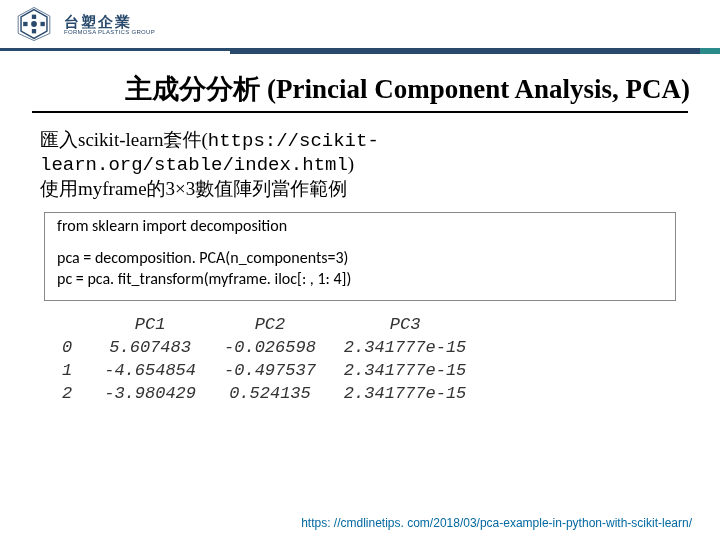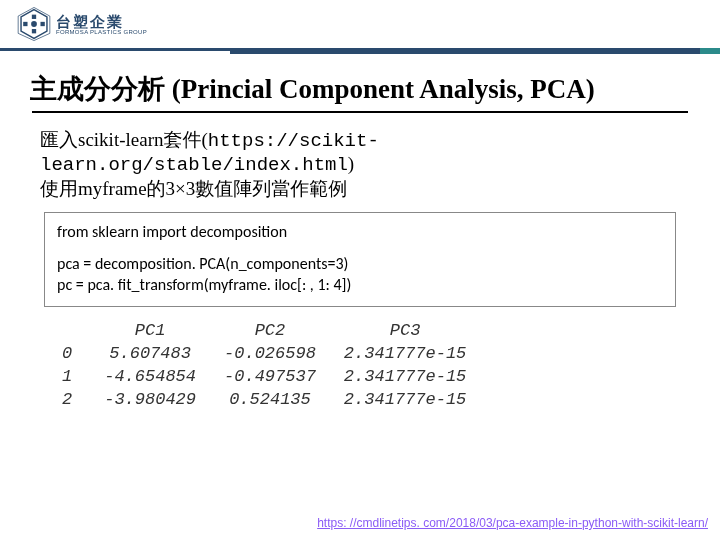--- a/index.html
+++ b/index.html
@@ -1,39 +1,39 @@
 <!DOCTYPE html>
 <html><head>
 <meta charset="utf-8">
 <style>
   body{margin:0;font-family:"Segoe UI",Arial,sans-serif;background:#fff;color:#000}
   .slide{width:720px;height:540px;position:relative;box-sizing:border-box;background:#fff}
   .topbar{position:relative;height:48px;border-bottom:3px solid #2a4a6d;display:flex;align-items:center;padding:0 12px}
-  .logo{display:flex;align-items:center;}
+  .logo{display:flex;align-items:center;gap:8px}
   .logo-glyph{width:44px;height:36px;position:relative}
   .logo-glyph svg{width:100%;height:100%}
   .logo-text{display:flex;flex-direction:column;line-height:1}
   .logo-cn{font-size:15px;font-weight:700;color:#2a4a6d;font-family:"Microsoft JhengHei","PingFang TC",sans-serif;letter-spacing:2px}
   .logo-en{font-size:6px;color:#2a4a6d;letter-spacing:0.3px}
   .color-strip{position:absolute;right:0;top:48px;width:490px;height:6px;display:flex}
   .color-strip .navy{flex:1;background:#2a4a6d}
   .color-strip .teal{width:20px;background:#2b8a8a}
-  .title{font-family:"Microsoft JhengHei","PingFang TC","Times New Roman",serif;font-size:27px;font-weight:700;text-align:left;margin:20px 30px 4px;color:#000}
+  .title{font-family:"Microsoft JhengHei","PingFang TC","Times New Roman",serif;font-size:27px;font-weight:700;text-align:right;margin:20px 30px 4px;color:#000}
   .title-rule{height:2px;background:#000;margin:0 32px 14px}
   .intro{margin:0 40px 10px;font-size:19px;font-family:"KaiTi","DFKai-SB","Microsoft JhengHei",serif}
   .intro .url{color:#000000;font-family:"Courier New",monospace;font-size:19px}
-  .codebox{margin:4px 44px 12px;border:1px solid #888;padding:8px 12px 10px;font-family:Calibri,"Segoe UI",sans-serif;font-size:16px;line-height:1.35}
+  .codebox{margin:4px 44px 12px;border:1px solid #888;padding:2px 12px 10px;font-family:Calibri,"Segoe UI",sans-serif;font-size:16px;line-height:1.35}
   .codebox .blk{margin-bottom:10px}
   .codebox .blk:last-child{margin-bottom:0}
   .tablearea{margin:8px 48px 0;font-family:"KaiTi","DFKai-SB","Courier New",monospace;font-size:17px;font-style:italic;color:#333}
   .tablearea table{border-collapse:collapse}
   .tablearea td,.tablearea th{padding:2px 14px;text-align:center;font-weight:400}
   .tablearea th{font-style:italic}
   .tablearea .idx{text-align:right;padding-right:18px}
-  .footer-link{position:absolute;right:12px;bottom:10px;font-size:12px;color:#8b5cf6;text-decoration:underline}
+  .footer-link{position:absolute;right:28px;bottom:10px;font-size:12px;color:#0369a1;}
 </style>
 </head>
 <body>
 
 <div class="slide">
   <div class="topbar">
     <div class="logo">
       <div class="logo-glyph">
         <svg viewBox="0 0 60 50">
           <g fill="none" stroke="#2a4a6d" stroke-width="2">

